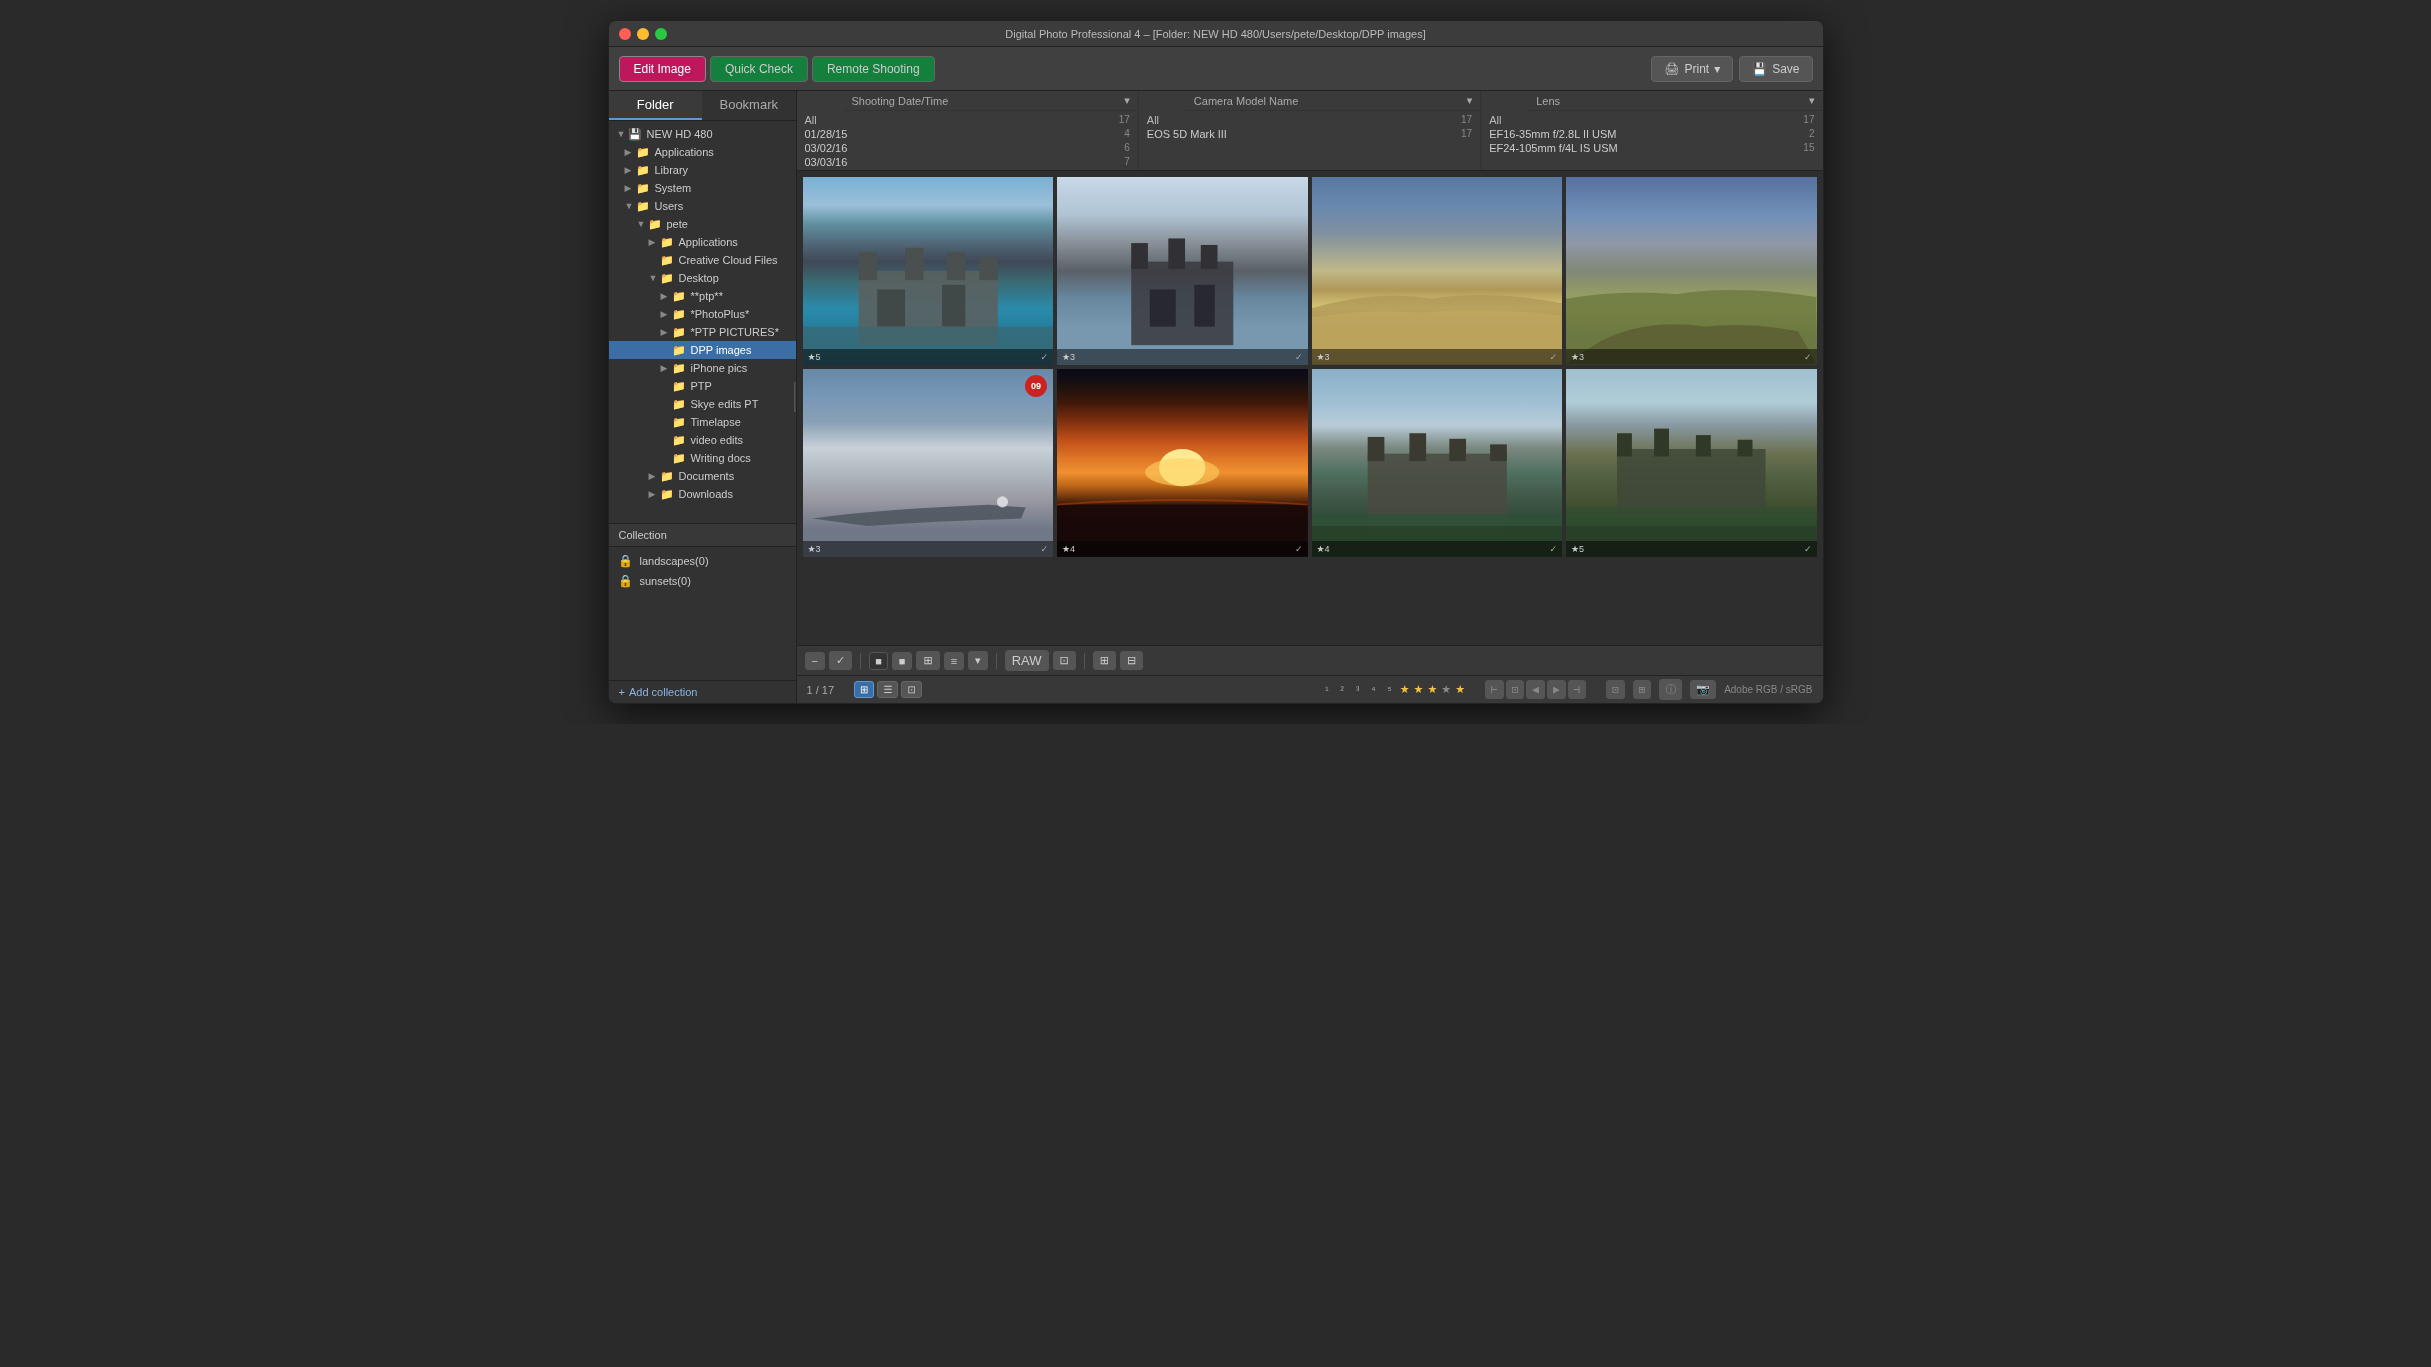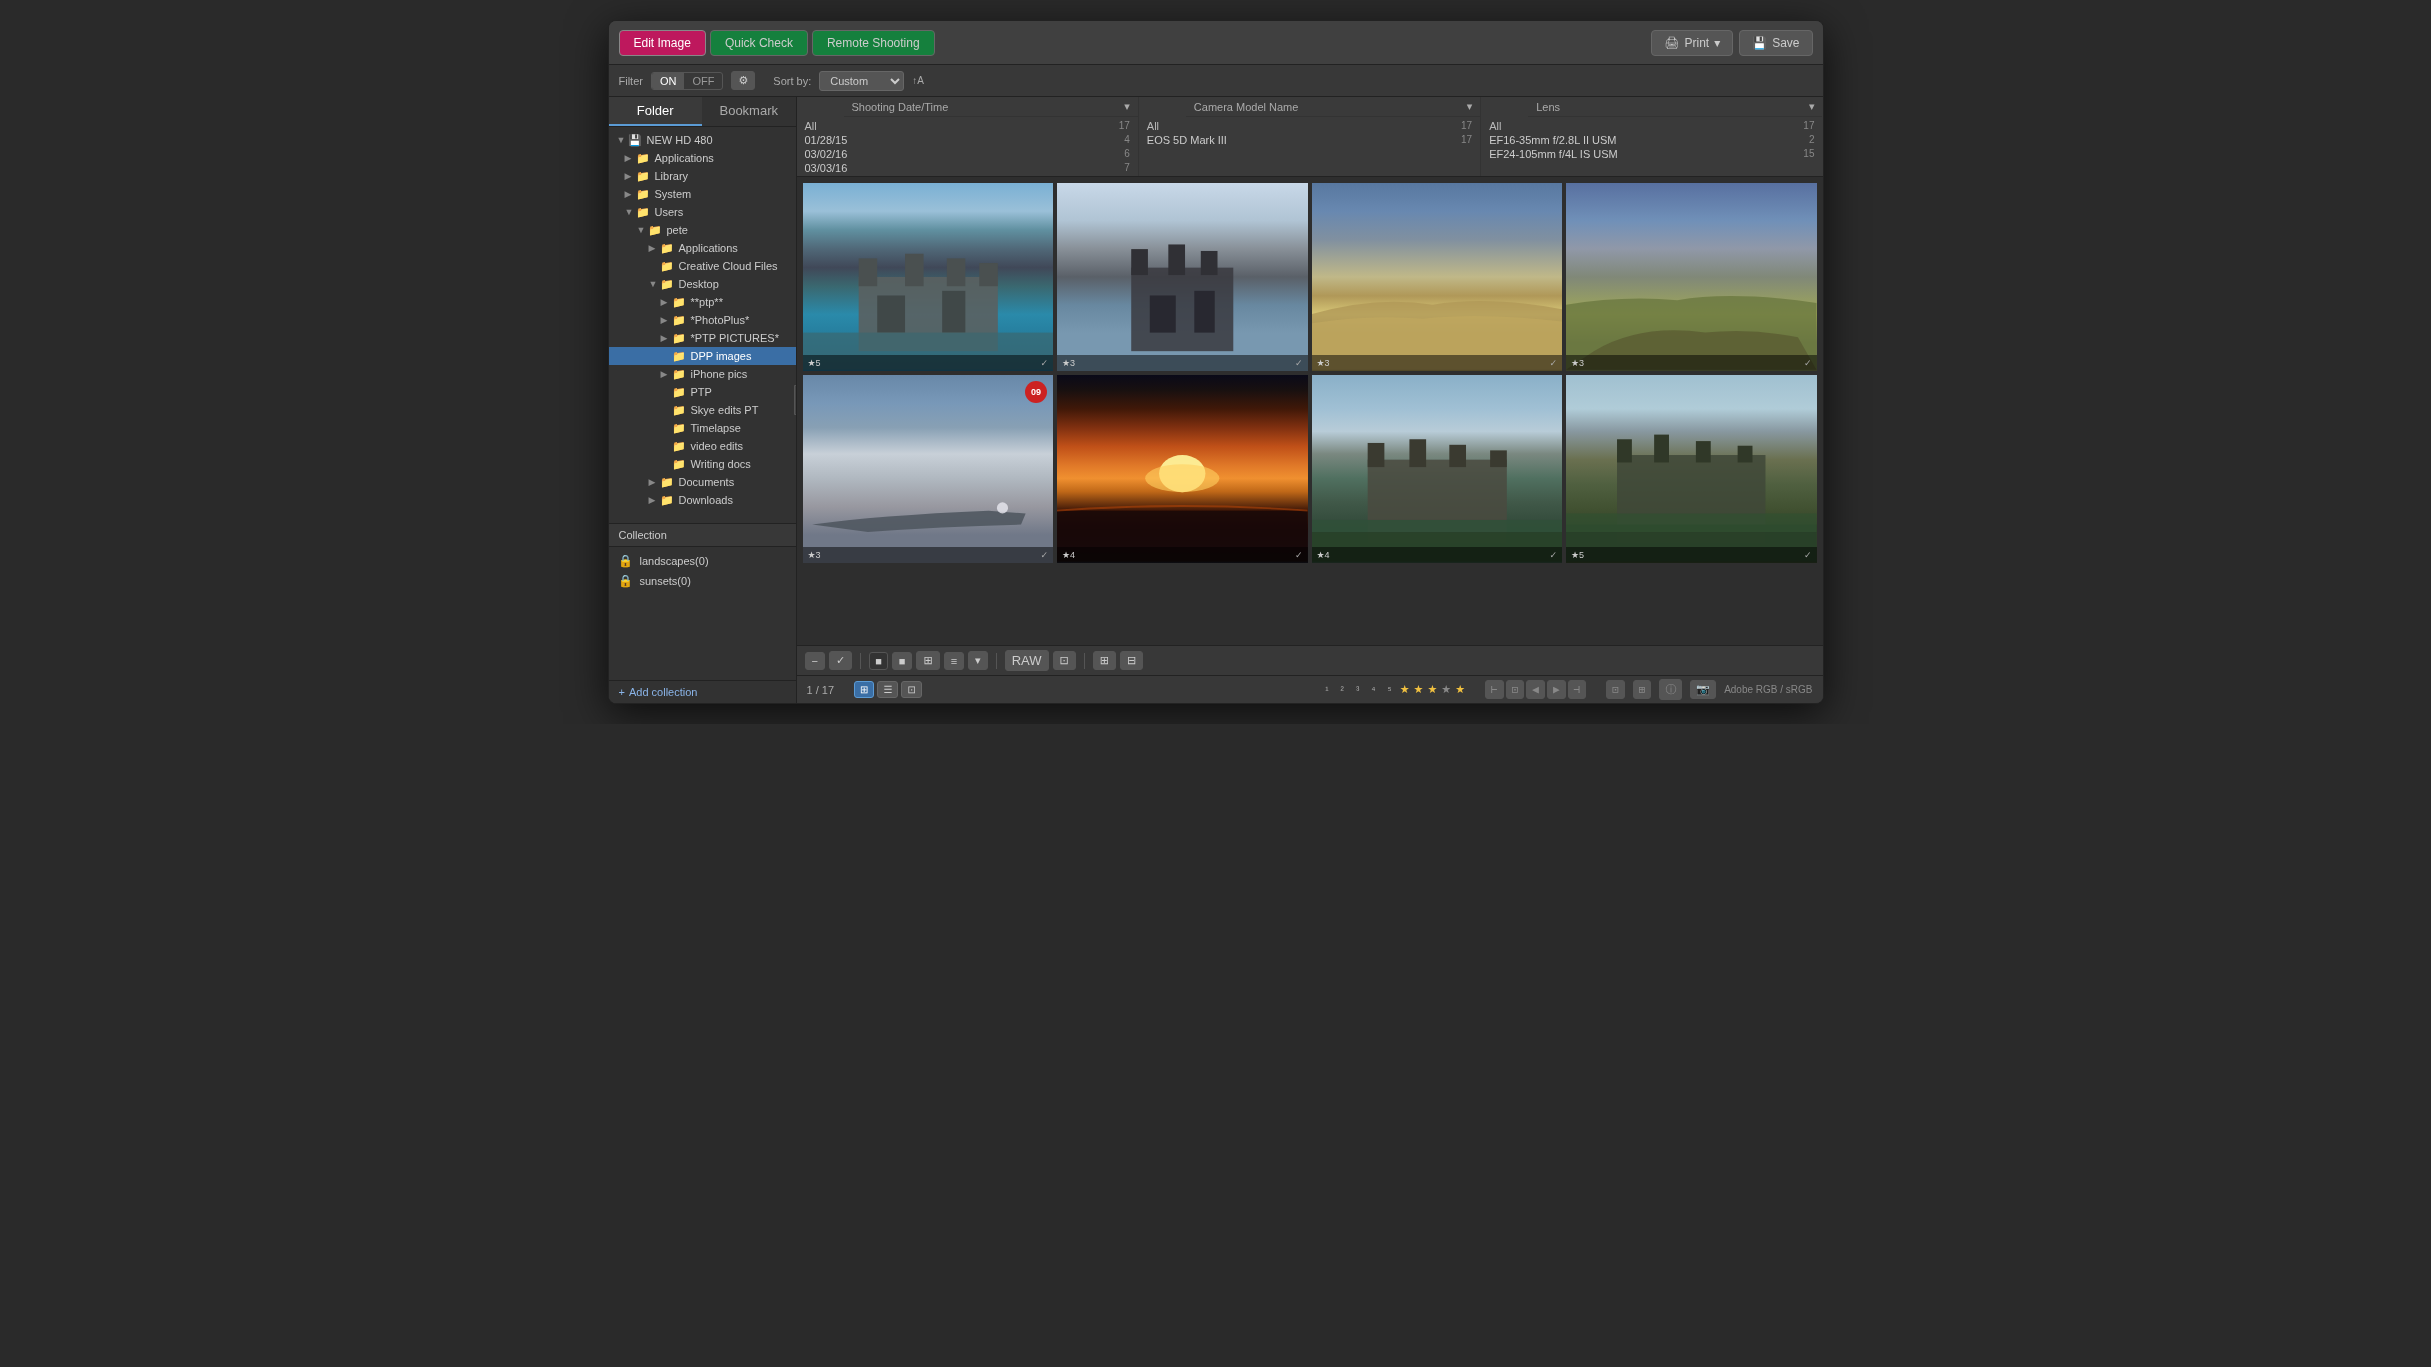--- a/index.html
+++ b/index.html
@@ -457,54 +457,47 @@
       font-size: 8px;
       color: #888;
       z-index: 10;
     }
   </style>
 </head>
 <body>
 
 <div class="window">
 
+  <div class="titlebar">
+    <div class="traffic-lights">
+      <div class="tl tl-red"></div>
+      <div class="tl tl-yellow"></div>
+      <div class="tl tl-green"></div>
+    </div>
+    <span class="titlebar-text">Digital Photo Professional 4 – [Folder: NEW HD 480/Users/pete/Desktop/DPP images]</span>
+  </div>
 
   <div class="toolbar">
     <button class="toolbar-btn active">Edit Image</button>
     <button class="toolbar-btn">Quick Check</button>
     <button class="toolbar-btn">Remote Shooting</button>
     <div class="toolbar-spacer"></div>
     <div class="toolbar-right">
       <button class="print-btn">
         <span>🖨</span>
         <span>Print</span>
         <span>▾</span>
       </button>
       <button class="save-btn">
         <span>💾</span>
         <span>Save</span>
       </button>
     </div>
   </div>
 
-  <div class="filterbar">
-    <span class="filter-label">Filter</span>
-    <div class="filter-toggle">
-      <div class="filter-on">ON</div>
-      <div class="filter-off">OFF</div>
-    </div>
-    <div class="filter-icon">⚙</div>
-    <span class="sort-label">Sort by:</span>
-    <select class="sort-select">
-      <option>Custom</option>
-      <option>File Name</option>
-      <option>Date</option>
-    </select>
-    <span style="font-size:10px;color:#aaa;">↑A</span>
-  </div>
 
   <div class="main-layout">
 
     <div class="sidebar">
 
       <div class="sidebar-tabs">
         <div class="sidebar-tab active">Folder</div>
         <div class="sidebar-tab">Bookmark</div>
       </div>
 

